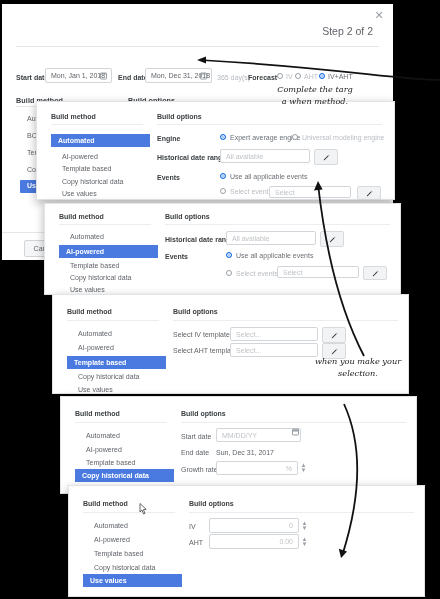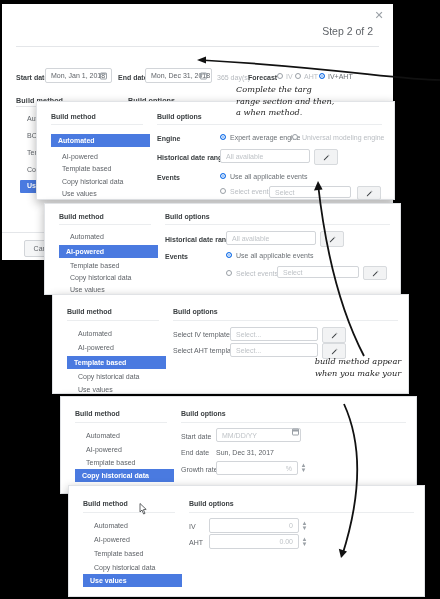--- a/index.html
+++ b/index.html
@@ -73,21 +73,21 @@
     display:flex;align-items:center;justify-content:center;color:#3c4043;font-size:7px;
   }
   .pencil svg{display:block;}
 
   .spin{position:absolute;width:7px;font-size:6px;color:#9aa0a6;display:flex;flex-direction:column;
         align-items:center;justify-content:center;line-height:5px;}
 
   
   .hand{
     position:absolute;font-family:"DejaVu Serif", serif;font-style:italic;
-    font-size:8.2px;color:#1b1b1b;line-height:11.5px;text-align:left;white-space:nowrap;
+    font-size:8.2px;color:#1b1b1b;line-height:11.5px;text-align:center;white-space:nowrap;
   }
   .hand.c{text-align:center;}
 
   
   .arrowsvg{position:absolute;overflow:visible;}
   .cursor{position:absolute;width:9px;height:12px;}
 </style>
 </head>
 <body>
 
@@ -309,32 +309,31 @@
     </svg>
   </div>
 
   <svg class="arrowsvg" style="left:0;top:50px;width:440px;height:70px;" viewBox="0 0 440 70">
     <path d="M440 30 C 400 30, 330 17, 200 10" fill="none" stroke="#111" stroke-width="1.7"></path>
     <path d="M197 10 l 9 -3.4 l 0 6.8 z" fill="#111"></path>
   </svg>
 
   <div class="hand" style="left:236px;top:84px;width:158px;">
     <div>Complete the targ</div>
-    <div>range section and then,</div>
     <div>a when method.</div>
   </div>
 
   <svg class="arrowsvg" style="left:300px;top:160px;width:80px;height:200px;" viewBox="0 0 80 200">
     <path d="M64 196 C 40 150, 26 95, 18 24" fill="none" stroke="#111" stroke-width="1.8"></path>
     <path d="M18 21 l 4.6 8.4 l -8.6 1.0 z" fill="#111"></path>
   </svg>
 
   <div class="hand c" style="left:306px;top:356px;width:104px;">
-    <div>build method appear</div>
     <div>when you make your</div>
+    <div>selection.</div>
   </div>
 
   <svg class="arrowsvg" style="left:320px;top:400px;width:70px;height:170px;" viewBox="0 0 70 170">
     <path d="M24 4 C 44 48, 40 100, 22 156" fill="none" stroke="#111" stroke-width="1.8"></path>
     <path d="M21 158 l -2.2 -9.2 l 8.2 2.8 z" fill="#111"></path>
   </svg>
 
 </div>
 
 </body></html>

